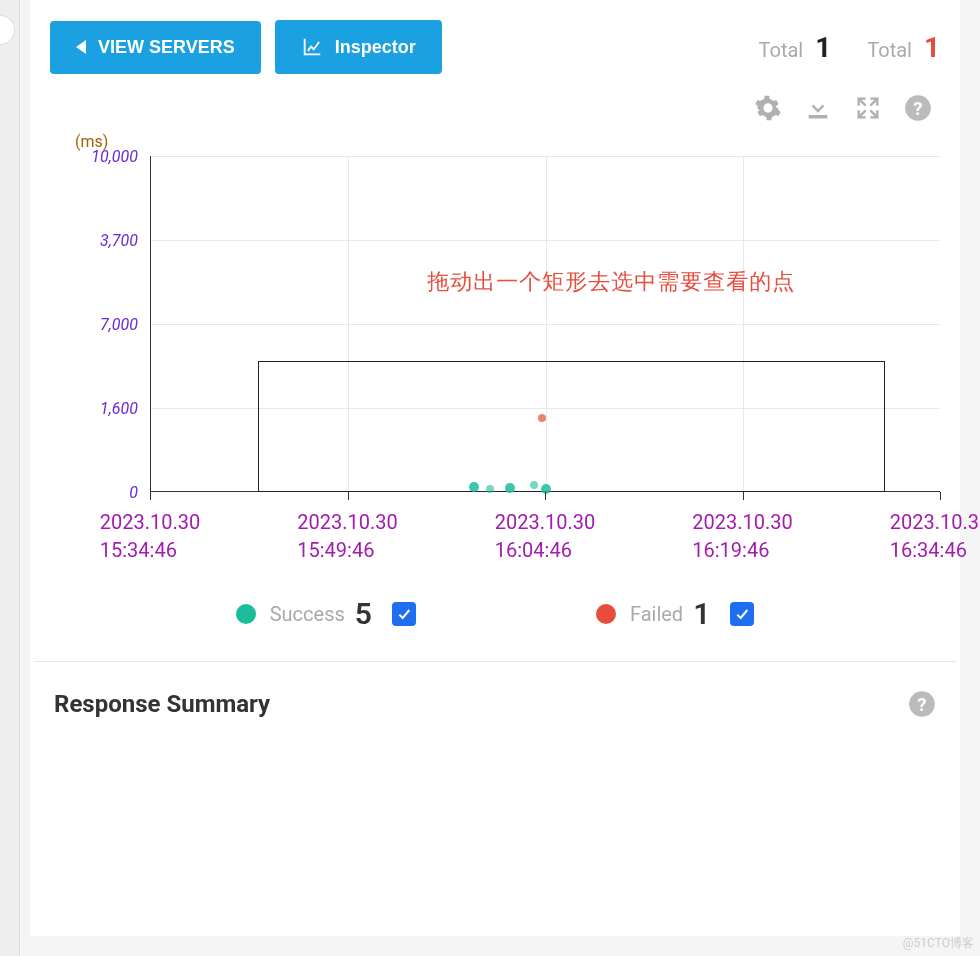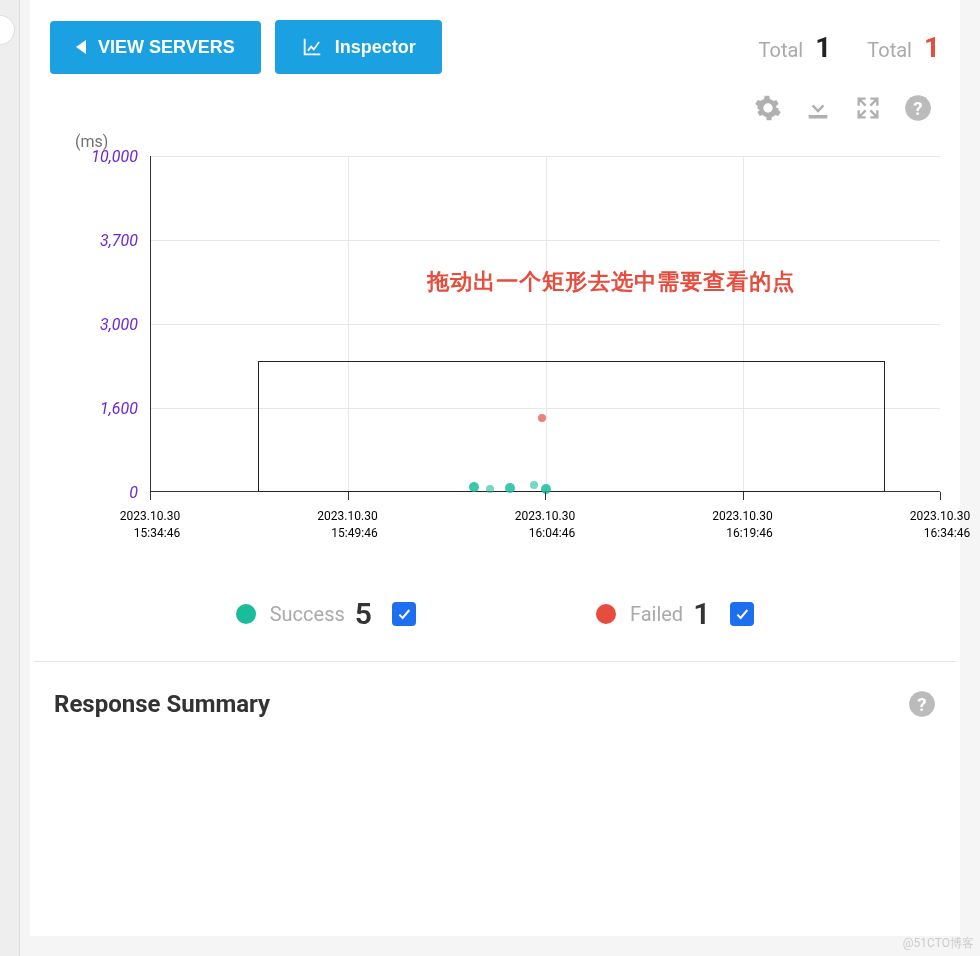--- a/index.html
+++ b/index.html
@@ -18,35 +18,35 @@
 .btn { display: inline-flex; align-items: center; gap: 12px; background: #1BA1E2; color: #fff; border: none; padding: 16px 26px; border-radius: 4px; font-size: 18px; font-weight: 700; cursor: pointer; margin-right: 14px; }
 .btn .caret-l { display: inline-block; width: 0; height: 0; border-top: 7px solid transparent; border-bottom: 7px solid transparent; border-right: 10px solid #fff; }
 .btn svg { width: 22px; height: 22px; }
 .stats { display: flex; gap: 36px; align-items: baseline; margin-left: auto; }
 .stat-label { font-size: 20px; color: #aaa; margin-right: 8px; font-weight: 400; }
 .stat-val { font-size: 28px; font-weight: 700; color: #222; }
 .stat-val.err { color: #e74c3c; }
 .chart-tools { display: flex; gap: 22px; justify-content: flex-end; padding: 10px 28px 0 0; }
 .tool-icn { width: 28px; height: 28px; cursor: pointer; fill: #b0b0b0; color: #b0b0b0; }
 .chart-wrap { position: relative; margin: 10px 20px 0 20px; }
-.ylabel { font-size: 16px; color: #737373; position: absolute; left: 25px; top: 0; }
+.ylabel { font-size: 16px; color: #a16207; position: absolute; left: 25px; top: 0; }
 .chart-area { position: relative; margin-top: 24px; height: 360px; }
 .y-axis { position: absolute; left: 0; top: 0; width: 100px; height: 100%; }
 .y-tick { position: absolute; right: 12px; font-size: 16px; color: #6d28d9; transform: translateY(-50%); font-style: italic; }
 .plot { position: absolute; left: 100px; right: 0; top: 0; height: 336px; border-left: 1.5px solid #333; border-bottom: 1.5px solid #333; }
 .grid-h { position: absolute; left: 0; right: 0; height: 1px; background: #e8e8e8; }
 .grid-v { position: absolute; top: 0; bottom: 0; width: 1px; background: #e8e8e8; }
-.annotation { position: absolute; color: #e74c3c; font-size: 22px; font-weight: 700; white-space: nowrap; letter-spacing: 1px; }
+.annotation { position: absolute; color: #e74c3c; font-size: 22px; font-weight: 400; white-space: nowrap; letter-spacing: 1px; }
 .selection-box { position: absolute; border: 1px solid #222; background: transparent; }
 .dot { position: absolute; border-radius: 50%; transform: translate(-50%, -50%); }
 .dot.g { width: 10px; height: 10px; background: #1abc9c; opacity: 0.85; }
 .dot.g.sm { width: 8px; height: 8px; opacity: 0.6; }
 .dot.r { width: 8px; height: 8px; background: #e74c3c; opacity: 0.7; }
 .x-axis { position: absolute; left: 100px; right: 0; top: 340px; height: 60px; }
-.x-tick { position: absolute; top: 12px; text-align: right; font-size: 12px; color: #000000; transform: translateX(-50%); line-height: 1.4; white-space: nowrap; }
+.x-tick { position: absolute; top: 12px; text-align: left; font-size: 20px; color: #a21caf; transform: translateX(-50%); line-height: 1.4; white-space: nowrap; }
 .x-mark { position: absolute; top: -4px; width: 1px; height: 8px; background: #333; }
 .legend-row { display: flex; justify-content: center; gap: 180px; padding: 80px 0 30px 0; align-items: center; }
 .legend-item { display: flex; align-items: center; gap: 14px; }
 .legend-dot { width: 20px; height: 20px; border-radius: 50%; }
 .legend-dot.g { background: #1abc9c; }
 .legend-dot.r { background: #e74c3c; }
 .legend-label { font-size: 20px; color: #aaa; }
 .legend-val { font-size: 30px; font-weight: 600; color: #333; margin-left: -4px; }
 .legend-cb { width: 24px; height: 24px; background: #1e6ef0; border-radius: 4px; display: flex; align-items: center; justify-content: center; cursor: pointer; margin-left: 6px; }
 .legend-cb svg { width: 16px; height: 16px; stroke: #fff; stroke-width: 3; fill: none; }
@@ -103,21 +103,21 @@
         <text x="12" y="18" text-anchor="middle" font-size="16" font-weight="bold" fill="#fff">?</text>
       </svg>
   </div>
 
   <div class="chart-wrap">
     <div class="ylabel">(ms)</div>
     <div class="chart-area">
       <div class="y-axis" id="y-axis">
           <div class="y-tick" style="top: 336px;">0</div>
           <div class="y-tick" style="top: 252px;">1,600</div>
-          <div class="y-tick" style="top: 168px;">3,000</div>
+          <div class="y-tick" style="top: 168px;">7,000</div>
           <div class="y-tick" style="top: 84px;">3,700</div>
           <div class="y-tick" style="top: 0px;">10,000</div>
         </div>
       <div class="plot" id="plot">
           <div class="grid-h" style="top: 252px;"></div>
           <div class="grid-h" style="top: 168px;"></div>
           <div class="grid-h" style="top: 84px;"></div>
           <div class="grid-h" style="top: 0px;"></div>
           <div class="grid-v" style="left: 25%;"></div>
           <div class="grid-v" style="left: 50%;"></div>

